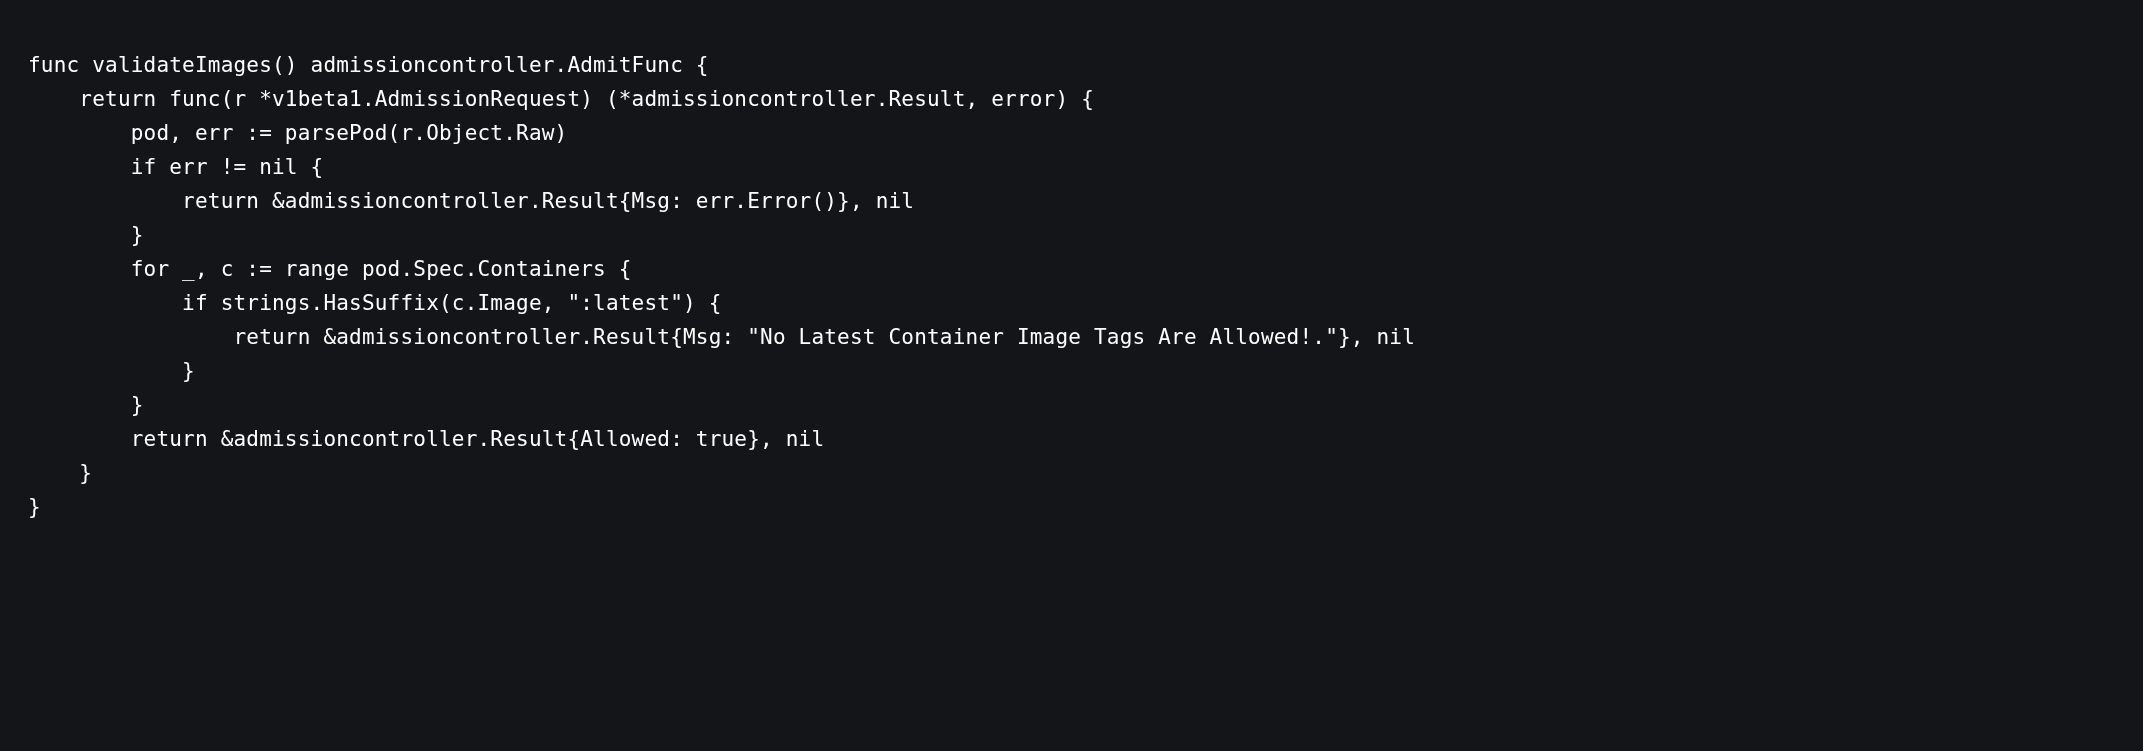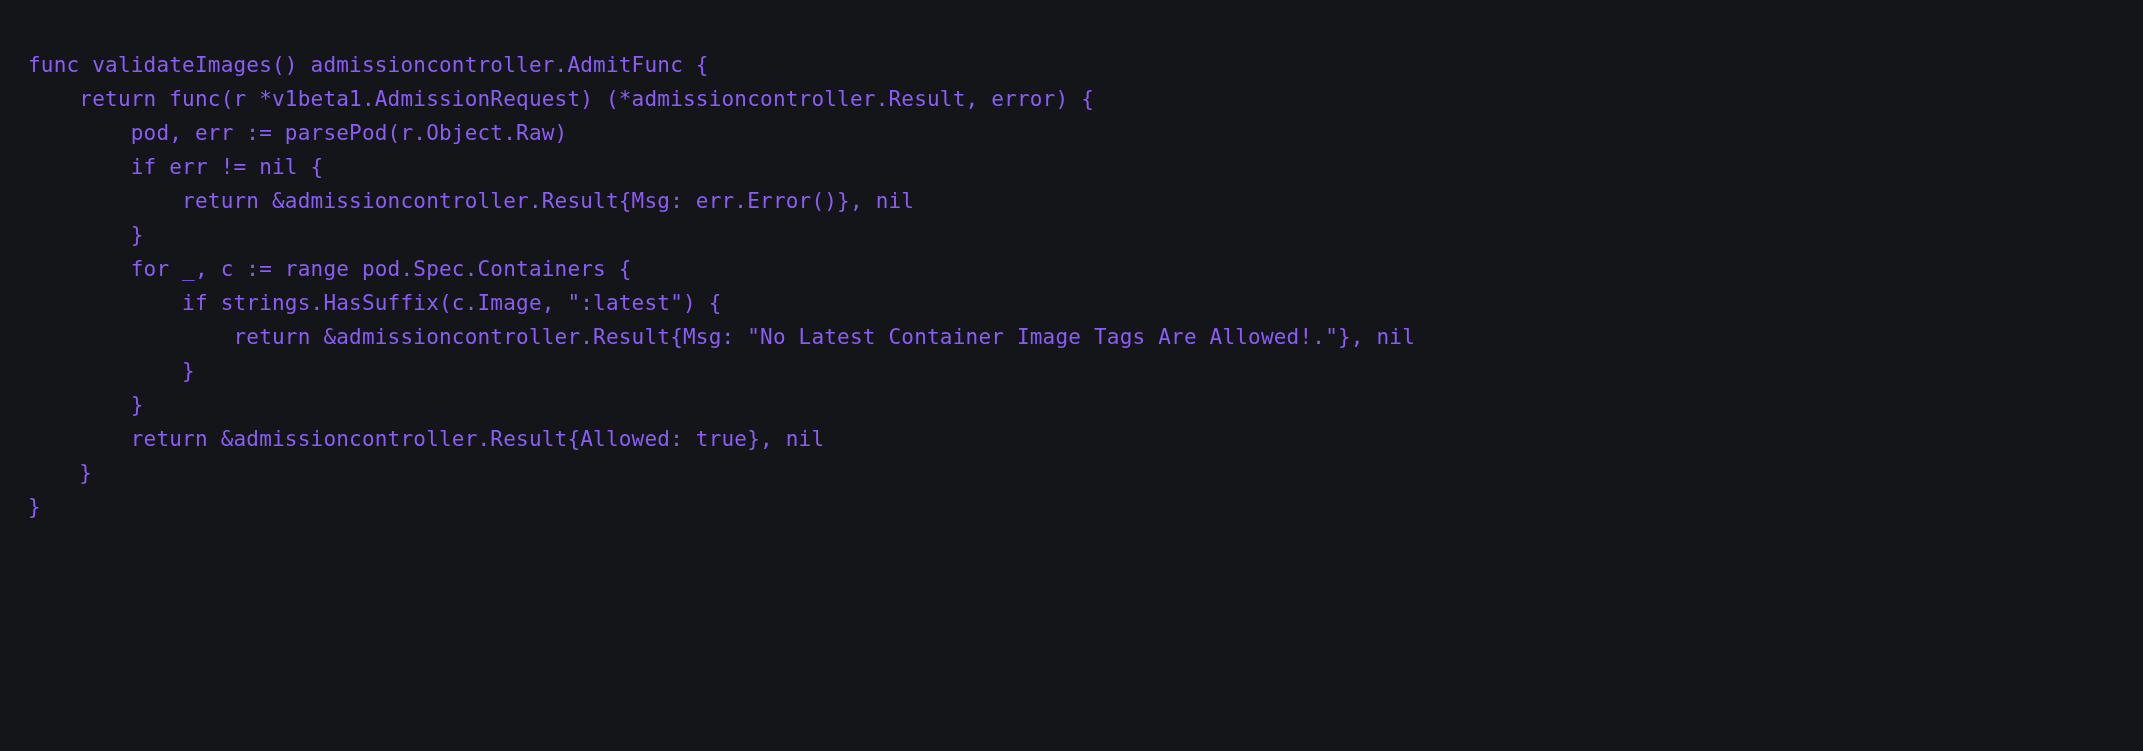--- a/index.html
+++ b/index.html
@@ -9,21 +9,21 @@
     height: 751px;
     background: #141518;
     overflow: hidden;
   }
   pre.code {
     margin: 0;
     padding: 48px 28px 48px 28px;
     font-family: "Menlo", "Consolas", "DejaVu Sans Mono", monospace;
     font-size: 21px;
     line-height: 34px;
-    color: #8b5cf6;
+    color: #ffffff;
     white-space: pre;
     letter-spacing: 0.2px;
   }
 </style>
 </head>
 <body>
 
 <pre class="code"><span>func validateImages() admissioncontroller.AdmitFunc {</span>
 <span>    return func(r *v1beta1.AdmissionRequest) (*admissioncontroller.Result, error) {</span>
 <span>        pod, err := parsePod(r.Object.Raw)</span>

